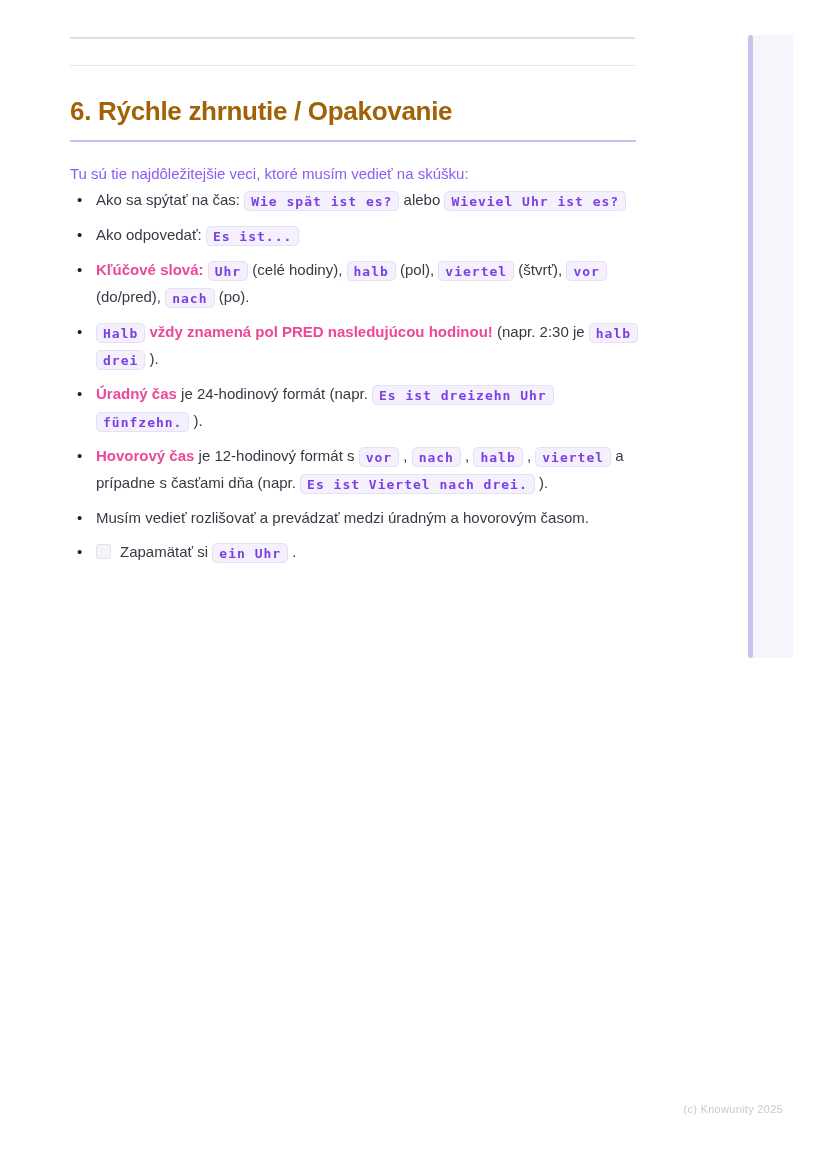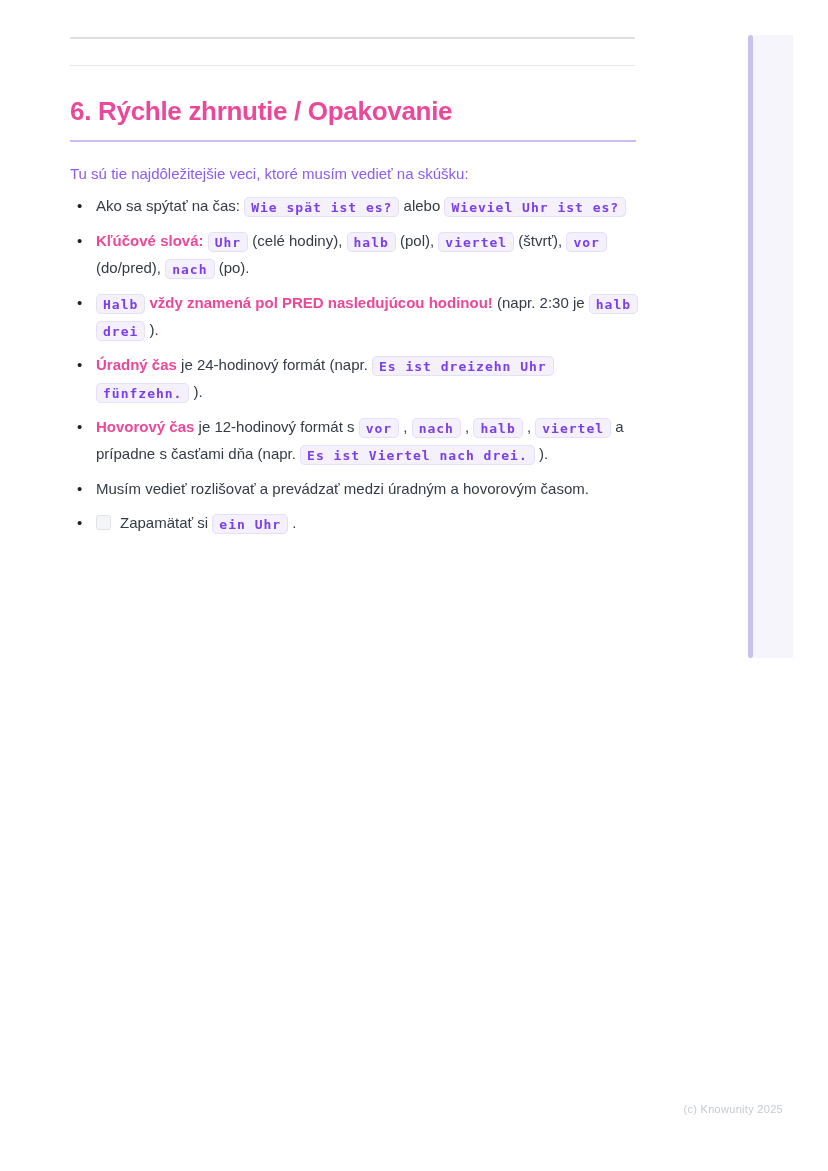--- a/index.html
+++ b/index.html
@@ -13,26 +13,26 @@
   .top-line-1{position:absolute;left:70px;top:37px;width:565px;height:2px;background:#dedee1;border-radius:2px;}
   .top-line-2{position:absolute;left:70px;top:65px;width:565px;height:1px;background:#e6e6e9;}
 
   
   .scroll-track{position:absolute;left:753px;top:35px;width:40px;height:623px;background:#f6f5fb;}
   .scroll-thumb{position:absolute;left:748px;top:35px;width:5px;height:623px;background:#c8c2ee;border-radius:3px;}
 
   .content{position:absolute;left:70px;top:95px;width:566px;}
   h1.page-title{
     margin:0;font-size:26px;line-height:32px;font-weight:700;
-    color:#ec4899;letter-spacing:-0.3px;
+    color:#a16207;letter-spacing:-0.3px;
   }
   .heading-rule{height:2px;background:#cbbcf4;border:none;margin:13px 0 0 0;}
   p.intro{margin:21px 0 0 0;font-size:15px;line-height:22px;color:#8b5cf6;}
 
-  ul.summary-list{list-style:none;margin:8px 0 0 0;padding:0;}
+  ul.summary-list{list-style:none;margin:2px 0 0 0;padding:0;}
   ul.summary-list li{
     position:relative;padding-left:26px;margin:0 0 8px 0;
     font-size:15px;line-height:26px;color:#343b44;
   }
   ul.summary-list li::before{
     content:"\2022";position:absolute;left:7px;top:0;
     color:#1c2127;font-size:15px;line-height:26px;
   }
   .seg-bold{font-weight:700;color:#ec4899;}
   .seg-code{
@@ -61,20 +61,21 @@
 
 <div class="scroll-track"></div>
 <div class="scroll-thumb"></div>
 
 <div class="content">
   <h1 class="page-title">6. Rýchle zhrnutie / Opakovanie</h1>
   <hr class="heading-rule">
   <p class="intro">Tu sú tie najdôležitejšie veci, ktoré musím vedieť na skúšku:</p>
   <ul class="summary-list">
       <li><span class="seg-text">Ako sa spýtať na čas: </span><span class="seg-code">Wie spät ist es?</span><span class="seg-text"> alebo </span><span class="seg-code">Wieviel Uhr ist es?</span></li>
+      <li><span class="seg-text">Ako odpovedať: </span><span class="seg-code">Es ist...</span></li>
       <li><span class="seg-bold">Kľúčové slová: </span><span class="seg-code">Uhr</span><span class="seg-text"> (celé hodiny), </span><span class="seg-code">halb</span><span class="seg-text"> (pol), </span><span class="seg-code">viertel</span><span class="seg-text"> (štvrť), </span><span class="seg-code">vor</span><span class="seg-text"> (do/pred), </span><span class="seg-code">nach</span><span class="seg-text"> (po).</span></li>
       <li><span class="seg-code">Halb</span><span class="seg-bold"> vždy znamená pol PRED nasledujúcou hodinou!</span><span class="seg-text"> (napr. 2:30 je </span><span class="seg-code">halb drei</span><span class="seg-text"> ).</span></li>
       <li><span class="seg-bold">Úradný čas</span><span class="seg-text"> je 24-hodinový formát (napr. </span><span class="seg-code">Es ist dreizehn Uhr fünfzehn.</span><span class="seg-text"> ).</span></li>
       <li><span class="seg-bold">Hovorový čas</span><span class="seg-text"> je 12-hodinový formát s </span><span class="seg-code">vor</span><span class="seg-text"> , </span><span class="seg-code">nach</span><span class="seg-text"> , </span><span class="seg-code">halb</span><span class="seg-text"> , </span><span class="seg-code">viertel</span><span class="seg-text"> a prípadne s časťami dňa (napr. </span><span class="seg-code">Es ist Viertel nach drei.</span><span class="seg-text"> ).</span></li>
       <li><span class="seg-text">Musím vedieť rozlišovať a prevádzať medzi úradným a hovorovým časom.</span></li>
       <li><span class="checkbox"></span><span class="seg-text">Zapamätať si </span><span class="seg-code">ein Uhr</span><span class="seg-text"> .</span></li>
     </ul>
 </div>
 
 <div class="footer-copyright">(c) Knowunity 2025</div>

